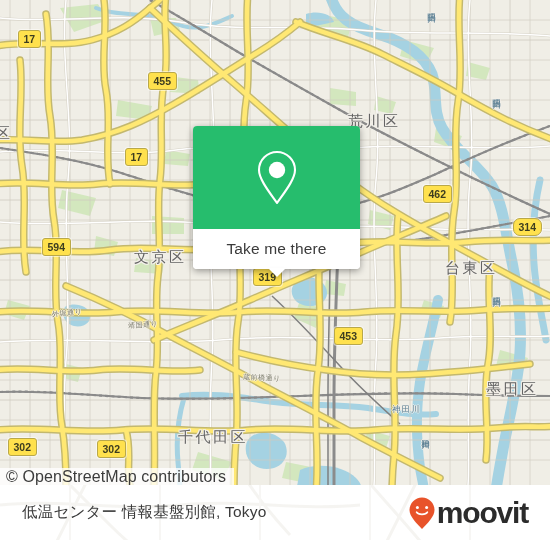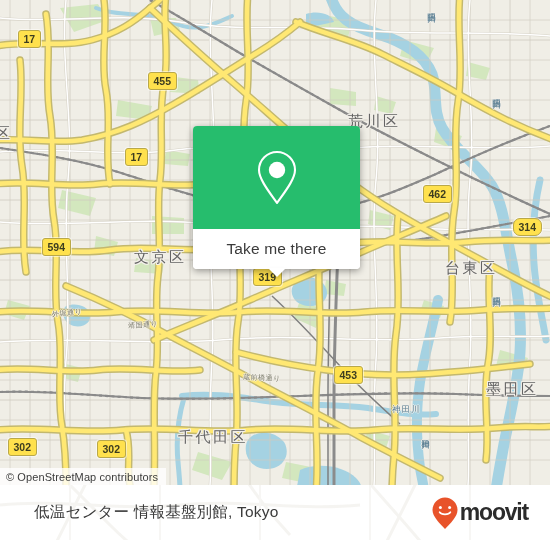--- a/index.html
+++ b/index.html
@@ -109,55 +109,55 @@
   #attribution-bar {
     position: absolute;
     left: 0; top: 468px;
     height: 17px;
     padding: 0 8px 0 6px;
     display: flex; align-items: center;
     background: rgba(255,255,255,.78);
     z-index: 50;
   }
   #attribution-text {
-    font-size: 11px;
+    font-size: 16px;
     color: #3c3c3c;
     letter-spacing: .1px;
     white-space: nowrap;
     text-align: right;
   }
 
   
   #footer-bar {
     position: absolute; left: 0; top: 485px;
     width: 550px; height: 55px;
     background: #ffffff;
     display: flex; align-items: center; justify-content: space-between;
-    padding: 0 22px 0 34px;
+    padding: 0 22px 0 22px;
     overflow: hidden;
   }
   #footer-watermark {
     position: absolute; left: 0; top: -40px; width: 550px; height: 140px;
     opacity: .35; pointer-events: none;
   }
   #footer-title {
     position: relative;
     font-size: 15.5px;
     color: #3a3a3a;
     letter-spacing: .2px;
     white-space: nowrap;
     z-index: 2;
   }
   #brand-logo {
     position: relative;
     display: flex; align-items: center; gap: 1px;
     z-index: 2;
   }
   #brand-name {
-    font-size: 23px;
+    font-size: 30px;
     font-weight: 700;
     color: #2b2b2b;
     letter-spacing: -1.2px;
     line-height: 1;
     margin-left: -1px;
   }
 </style>
 </head>
 <body>
 
@@ -361,21 +361,21 @@
     <div class="map-label road-name" style="left:243px; top:373px; transform:rotate(2deg);">蔵前橋通り</div>
 
     <div class="shield" style="left:18px; top:30px;">17</div>
     <div class="shield" style="left:148px; top:60px;margin-top:12px;">455</div>
     <div class="shield" style="left:238px; top:105px;margin-top:24px;">458</div>
     <div class="shield" style="left:125px; top:148px;">17</div>
     <div class="shield" style="left:423px; top:185px;">462</div>
     <div class="shield" style="left:513px; top:218px;border-radius:7px;">314</div>
     <div class="shield" style="left:42px; top:238px;">594</div>
     <div class="shield" style="left:253px; top:268px;">319</div>
-    <div class="shield" style="left:334px; top:327px;margin-top:39px;">453</div>
+    <div class="shield" style="left:334px; top:327px;">453</div>
     <div class="shield" style="left:8px; top:438px;">302</div>
     <div class="shield" style="left:97px; top:440px;">302</div>
 
     <div id="popup-card">
       <div id="card-image">
         <svg id="card-pin-icon" width="46" height="58" viewBox="0 0 46 58">
           <path d="M23 3 C32.94 3 41 11.06 41 21 C41 30.5 30 44 23 54 C16 44 5 30.5 5 21 C5 11.06 13.06 3 23 3 Z" fill="none" stroke="#ffffff" stroke-width="2.1" stroke-linejoin="round"></path>
           <circle cx="23" cy="21" r="8.2" fill="#ffffff"></circle>
         </svg>
       </div>

